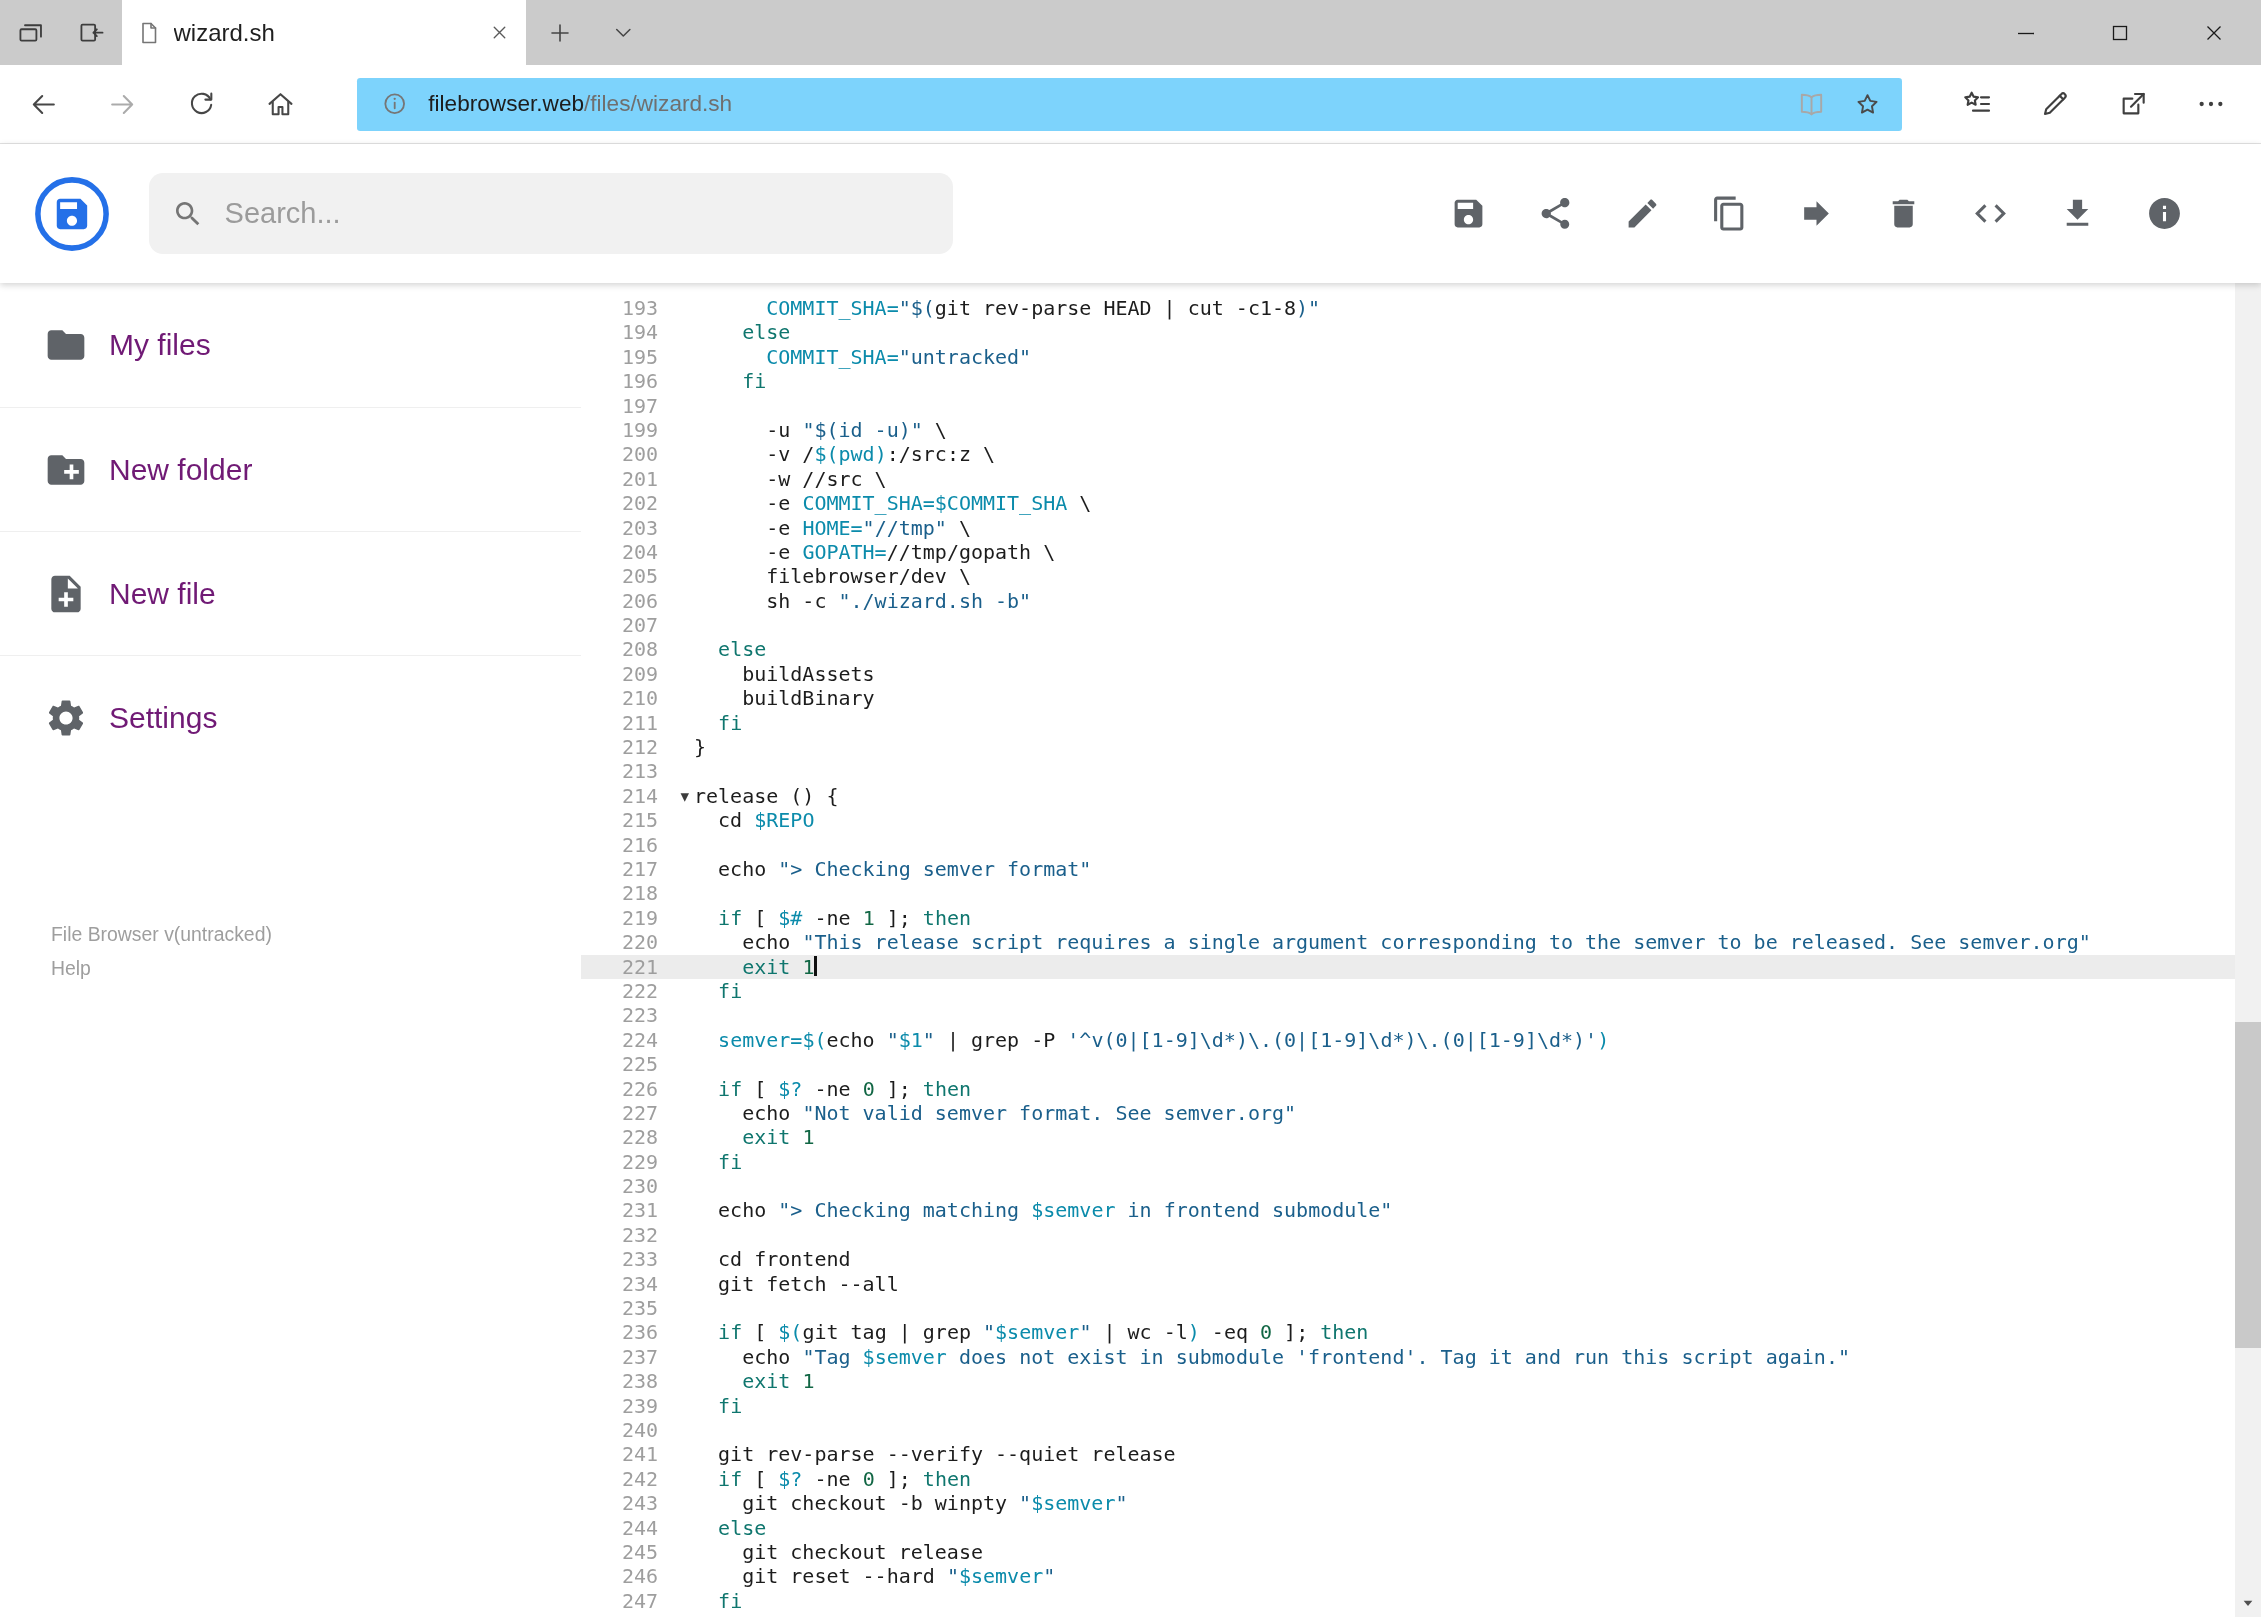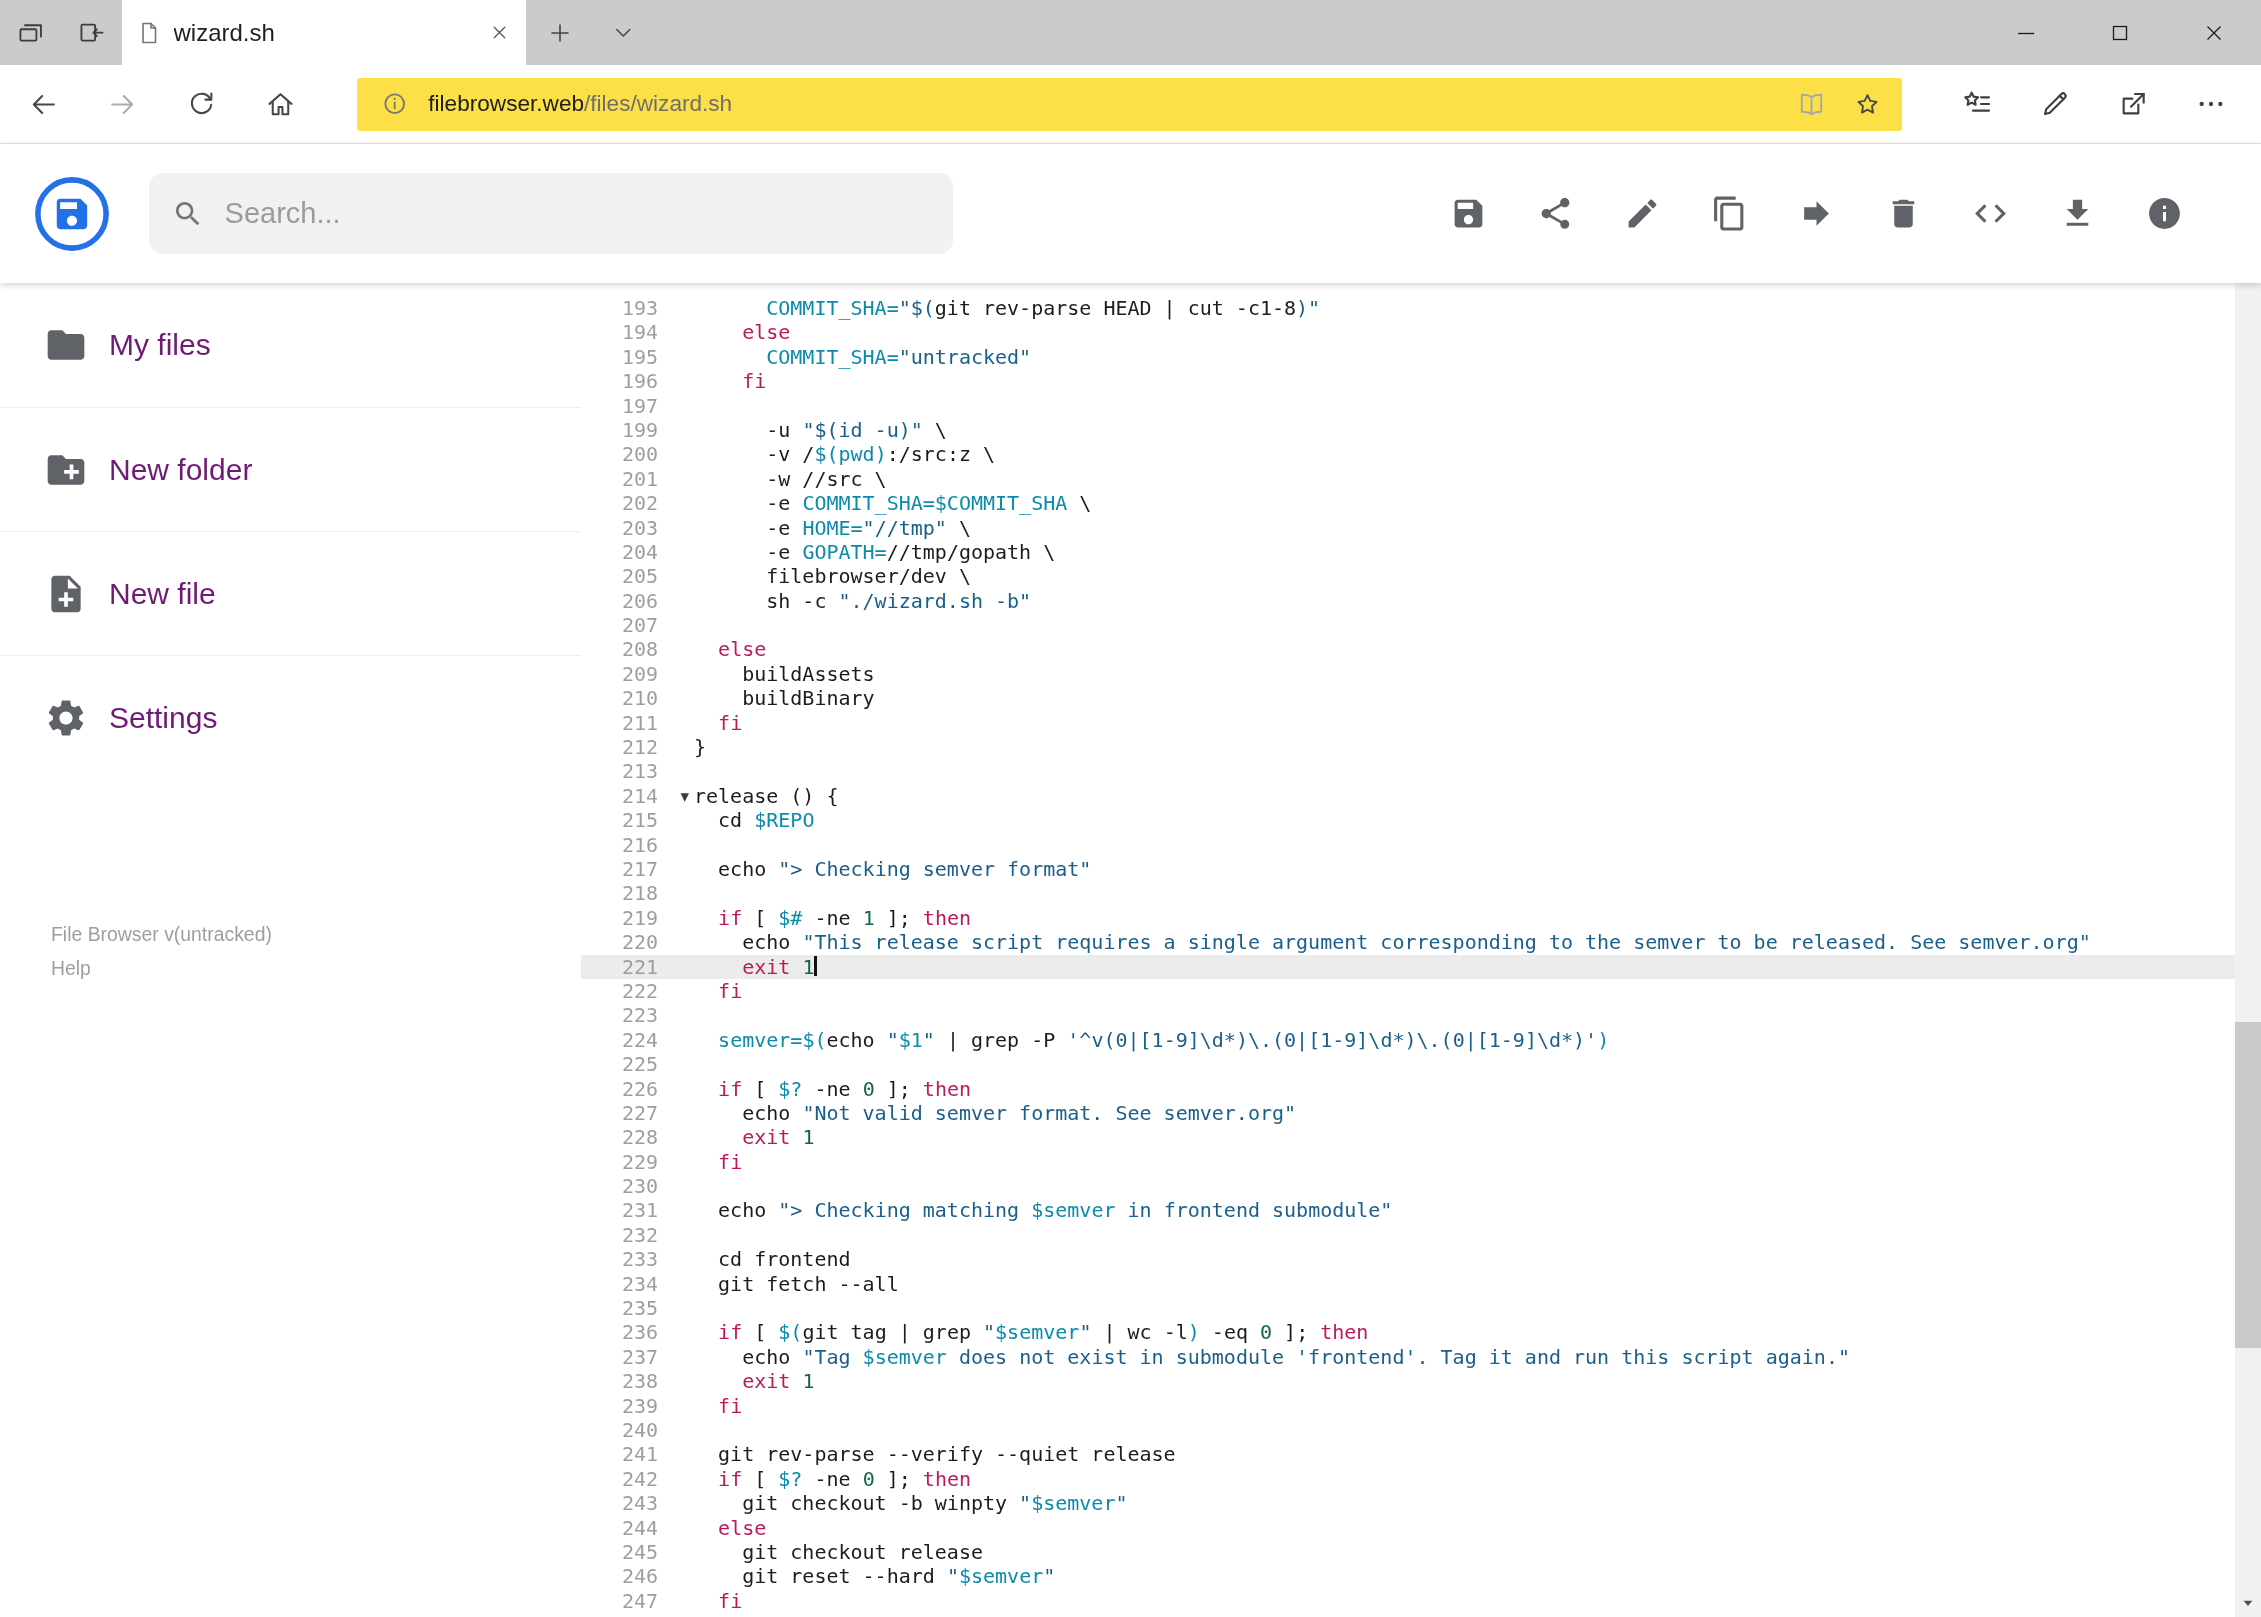--- a/index.html
+++ b/index.html
@@ -18,21 +18,21 @@
   .tab-close{width:31px;height:31px;color:#5a5a5a}
   .newtab-btn{width:68px;color:#454545}
   .chev-btn{width:58px;color:#454545}
   .spacer{flex:1}
   .win-btn{width:94px;color:#1a1a1a}
 
   
   .urlbar{height:79px;background:#fff;display:flex;align-items:center;padding:0 8px 0 4px;border-bottom:0.8px solid #e3e3e3}
   .nav-btn{width:79px;height:79px;color:#474747}
   .nav-btn.disabled{color:#ababab}
-  .addr{height:53px;width:1545px;margin-left:37px;background:#fde047;border-radius:3.2px;display:flex;align-items:center;padding:0 13px 0 16px;gap:11.3px}
+  .addr{height:53px;width:1545px;margin-left:37px;background:#7dd3fc;border-radius:3.2px;display:flex;align-items:center;padding:0 13px 0 16px;gap:11.3px}
   .addr-url{font-size:22.6px;color:#1d1d1d;flex:1;text-align:left;white-space:nowrap}
   .addr-url .path{color:#6f6f6f}
   .addr-ic{width:44px;height:44px;display:flex;align-items:center;justify-content:center}
   .hub-group{margin-left:36px;display:flex}
   .hub-btn{width:78px;height:79px;color:#3f3f3f}
 
   
   .page{position:absolute;top:144px;left:0;right:0;bottom:0;background:#fff}
   .app-header{position:relative;z-index:5;height:139px;background:#fff;display:flex;align-items:center;box-shadow:0 2.4px 6.5px rgba(0,0,0,.18)}
   .logo{margin-left:33px;width:78px;height:78px;flex:0 0 auto}
@@ -53,21 +53,21 @@
   .help-link{display:block;margin-top:11.3px;color:#9e9e9e;text-align:left;font-size:19.4px}
 
   
   .editor{flex:1;overflow:hidden;padding-top:13px;background:#fff;font-family:"DejaVu Sans Mono",monospace;font-size:20px}
   .code-line{display:flex;height:24.4px;line-height:24.4px}
   .code-line.active{background:#ececec}
   .gutter{flex:0 0 77px;text-align:right;color:#9e9e9e;position:relative;white-space:pre}
   .code{flex:1;padding-left:36px;white-space:pre;color:#1c1c1c}
   .fold{position:absolute;top:0;right:-31px;font-family:"DejaVu Sans",sans-serif;font-size:17px;color:#3c3c3c}
   .cursor{display:inline-block;width:2.4px;height:20px;background:#101010;vertical-align:-2.4px}
-  .tok-k{color:#be185d}
+  .tok-k{color:#0f766e}
   .tok-s{color:#1a5f8b}
   .tok-v{color:#0b8bab}
   .tok-n{color:#116644}
 
   
   .scrollbar{position:absolute;top:0;right:0;bottom:0;width:26px;background:#f1f1f1}
   .sb-btn{position:absolute;left:0;width:26px;height:27.4px}
   .sb-up{top:0}
   .sb-down{bottom:0}
   .sb-thumb{position:absolute;left:0;width:26px;top:878px;height:326px;background:#c9c9c9}

